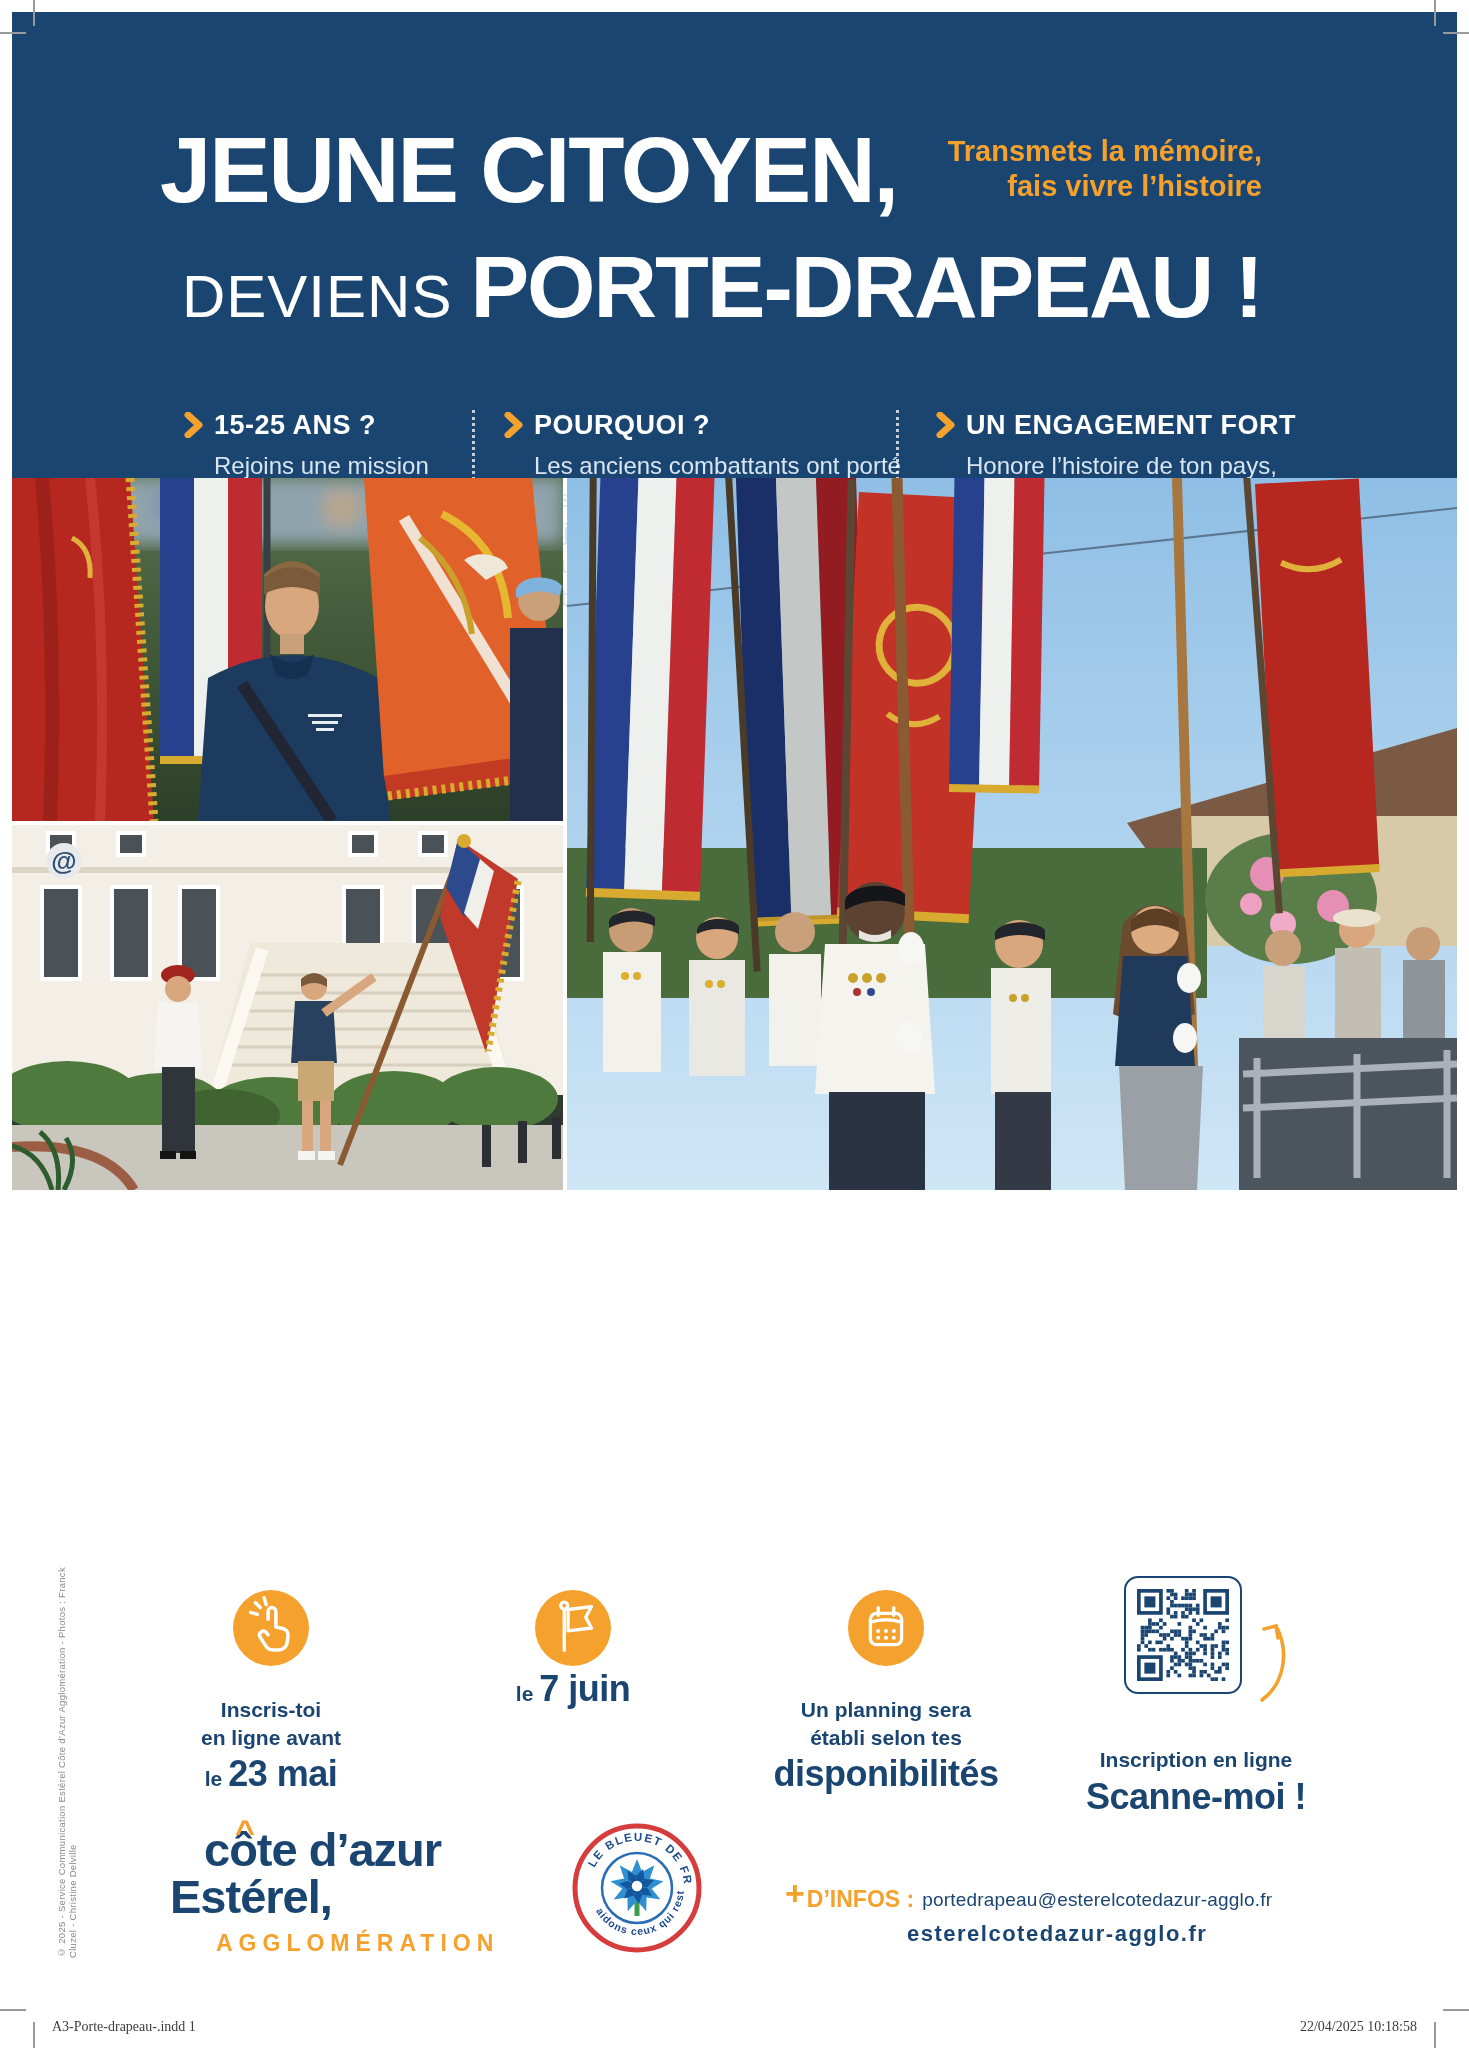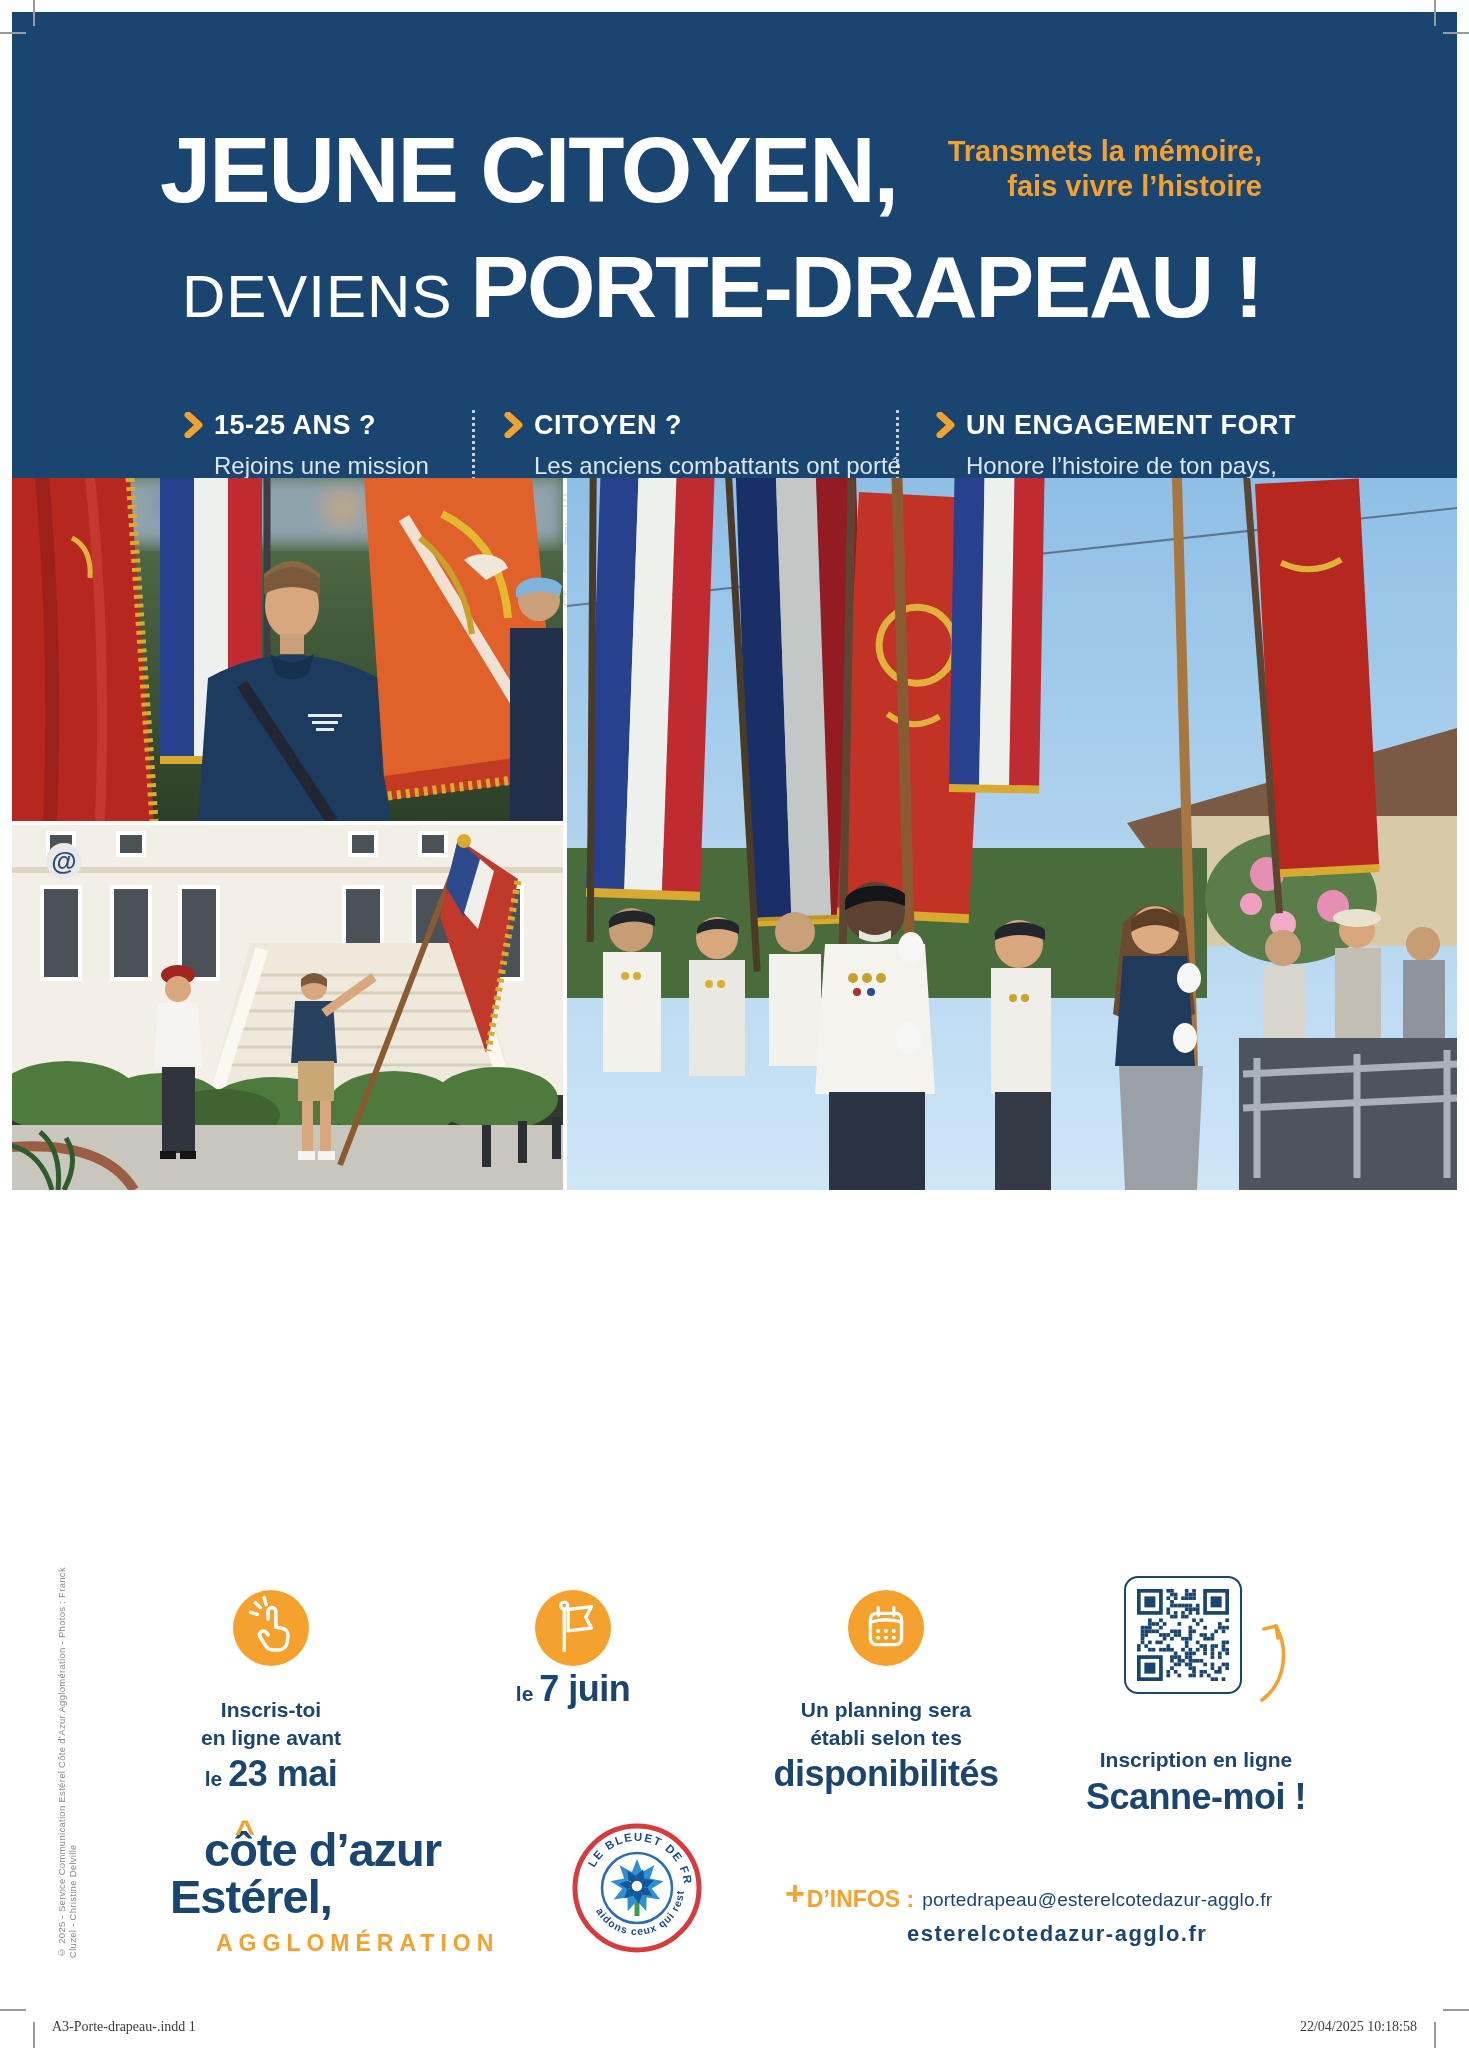--- a/index.html
+++ b/index.html
@@ -88,21 +88,21 @@
 symbolique et
 intergénérationnelle !</div>
     </div>
     <div class="vdots abs" style="left:460px;"></div>
 
     <div class="col abs" style="left:492px;width:400px;">
       <div class="col-head">
         <svg class="chev" width="20" height="26" viewBox="0 0 20 26">
           <polyline points="4,3 15,13 4,23" fill="none" stroke="#F4A12D" stroke-width="7" stroke-linecap="round" stroke-linejoin="round"></polyline>
         </svg>
-        <span class="col-head-label">CITOYEN ?</span>
+        <span class="col-head-label">POURQUOI ?</span>
       </div>
       <div class="col-body prelines">Les anciens combattants ont porté
 ces drapeaux toute leur vie.
 Aujourd’hui, ils comptent sur toi
 pour perpétuer cette tradition
 et transmettre leur mémoire.</div>
     </div>
     <div class="vdots abs" style="left:884px;"></div>
 
     <div class="col abs" style="left:924px;width:390px;">

